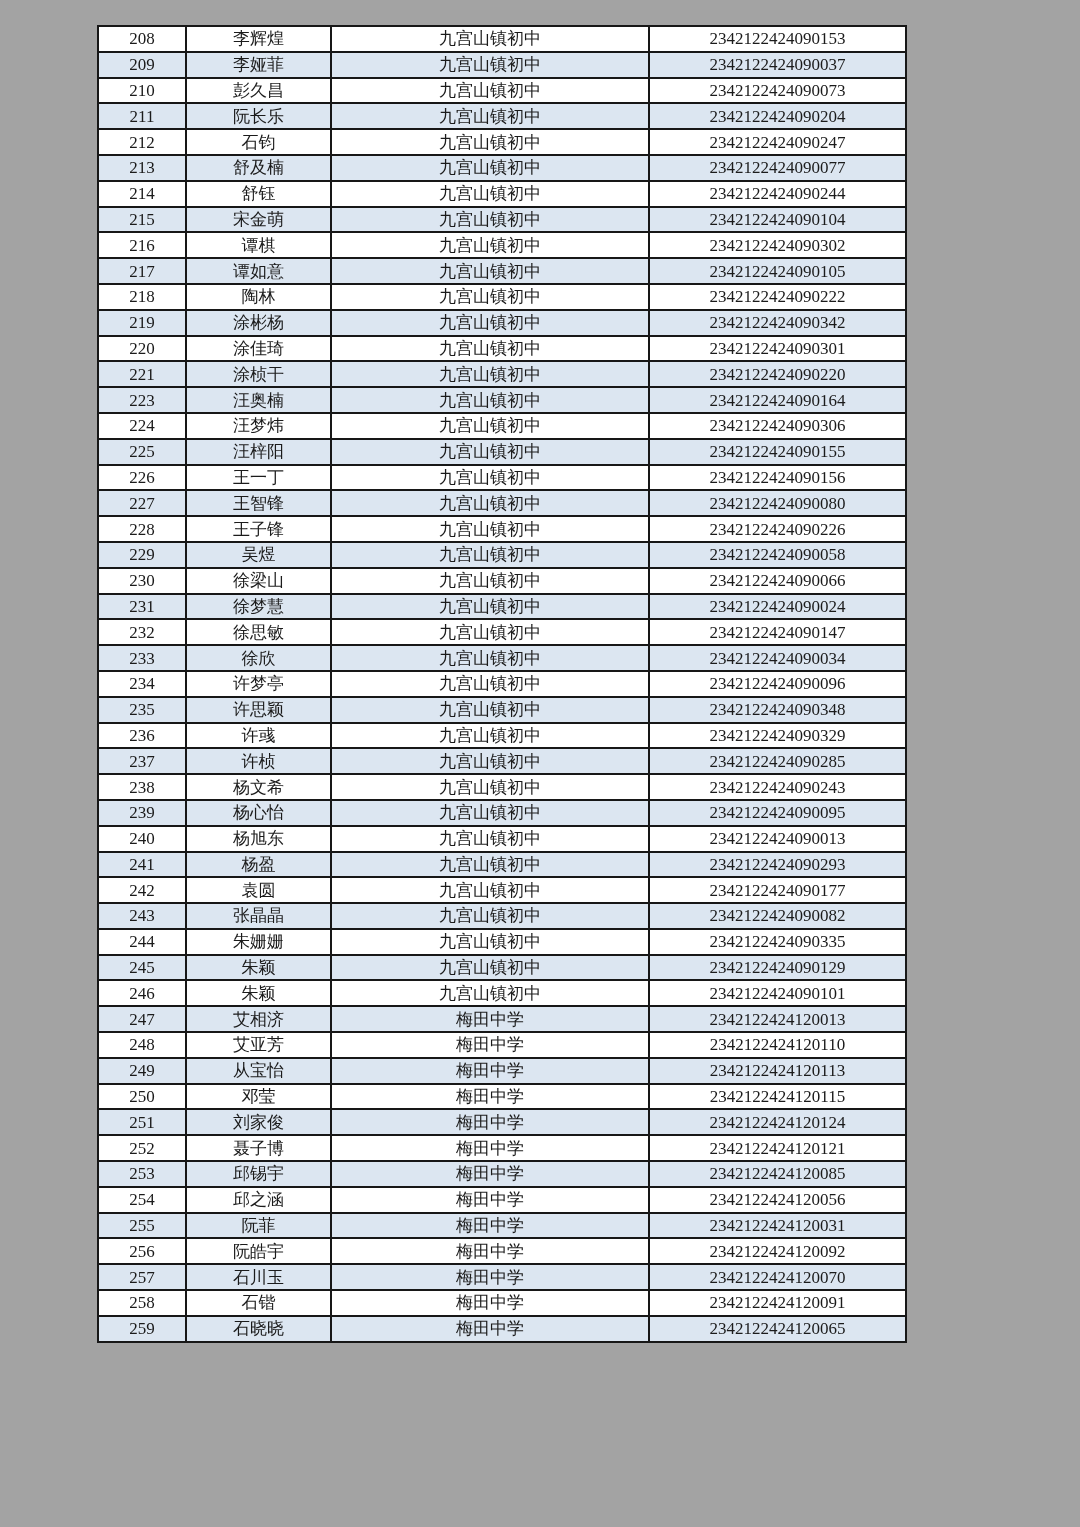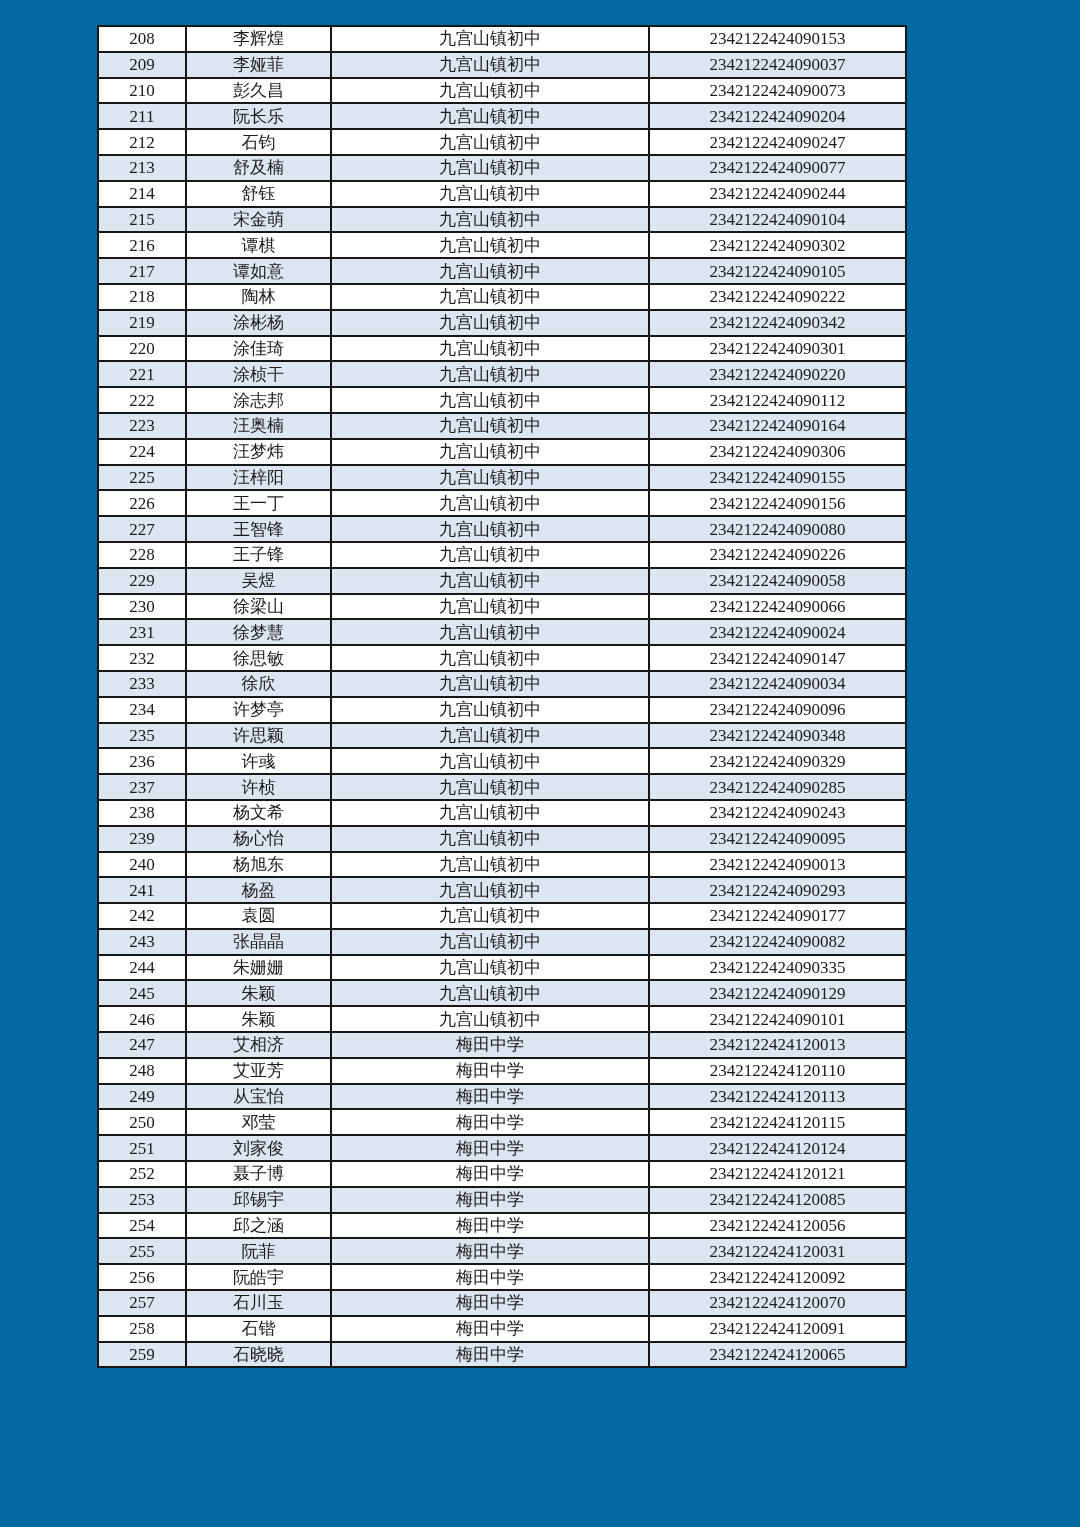--- a/index.html
+++ b/index.html
@@ -5,21 +5,21 @@
   * { margin: 0; padding: 0; box-sizing: border-box; }
   html, body {
     width: 1080px;
     background: #ffffff;
     font-family: "Liberation Serif", "DejaVu Serif", serif;
   }
   .page {
     position: relative;
     width: 1080px;
     height: 1527px;
-    background: #0369a1;
+    background: #a3a3a3;
     overflow: hidden;
   }
   table.roster {
     position: absolute;
     left: 97px;
     top: 25px;
     width: 808px;
     border-collapse: collapse;
     table-layout: fixed;
   }
@@ -129,26 +129,20 @@
           <td>涂佳琦</td>
           <td>九宫山镇初中</td>
           <td>2342122424090301</td>
         </tr>
         <tr style="background: rgb(220, 230, 241);">
           <td>221</td>
           <td>涂桢干</td>
           <td>九宫山镇初中</td>
           <td>2342122424090220</td>
         </tr>
-        <tr style="background: rgb(255, 255, 255);">
-          <td>222</td>
-          <td>涂志邦</td>
-          <td>九宫山镇初中</td>
-          <td>2342122424090112</td>
-        </tr>
         <tr style="background: rgb(220, 230, 241);">
           <td>223</td>
           <td>汪奥楠</td>
           <td>九宫山镇初中</td>
           <td>2342122424090164</td>
         </tr>
         <tr style="background: rgb(255, 255, 255);">
           <td>224</td>
           <td>汪梦炜</td>
           <td>九宫山镇初中</td>

